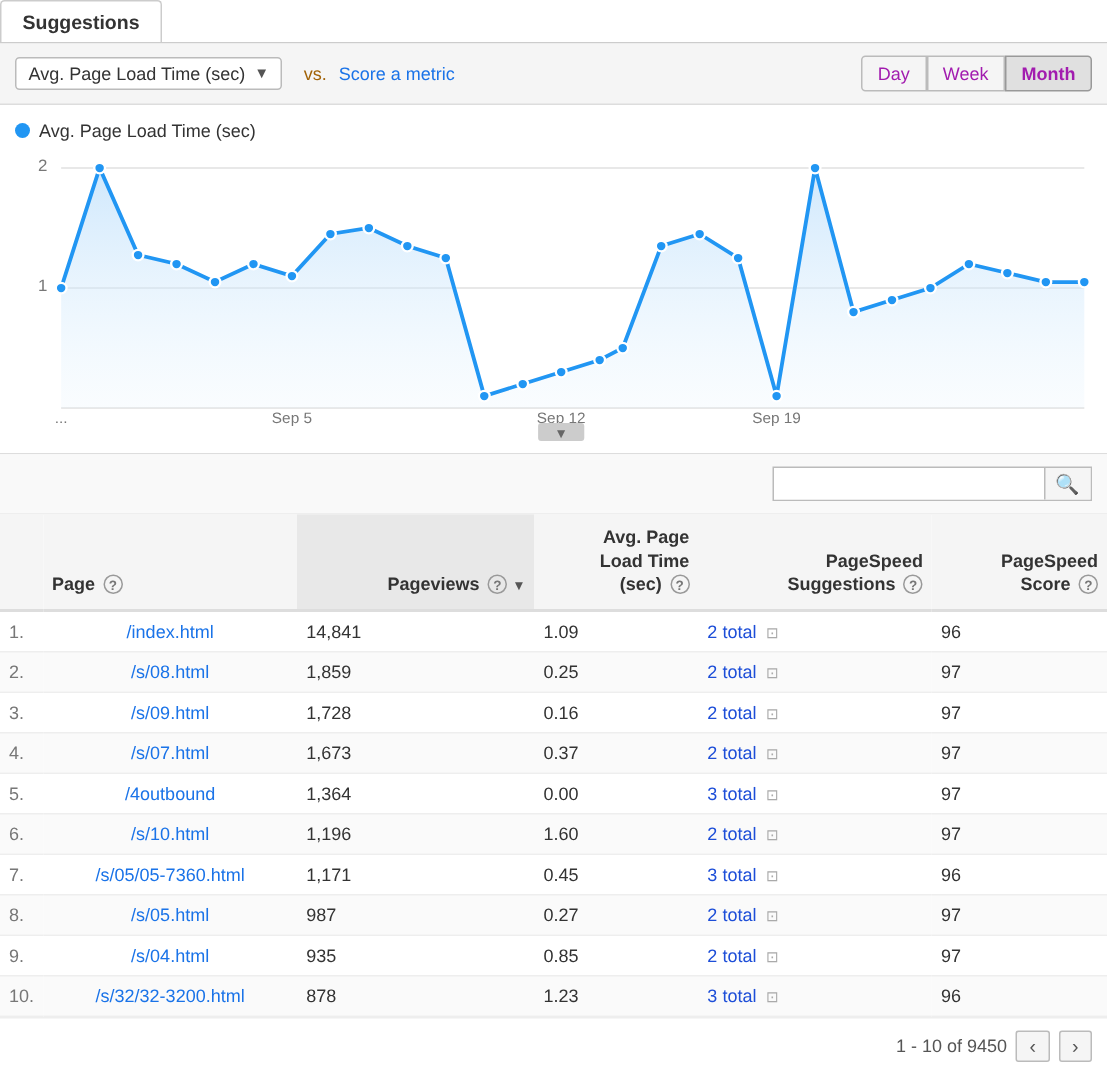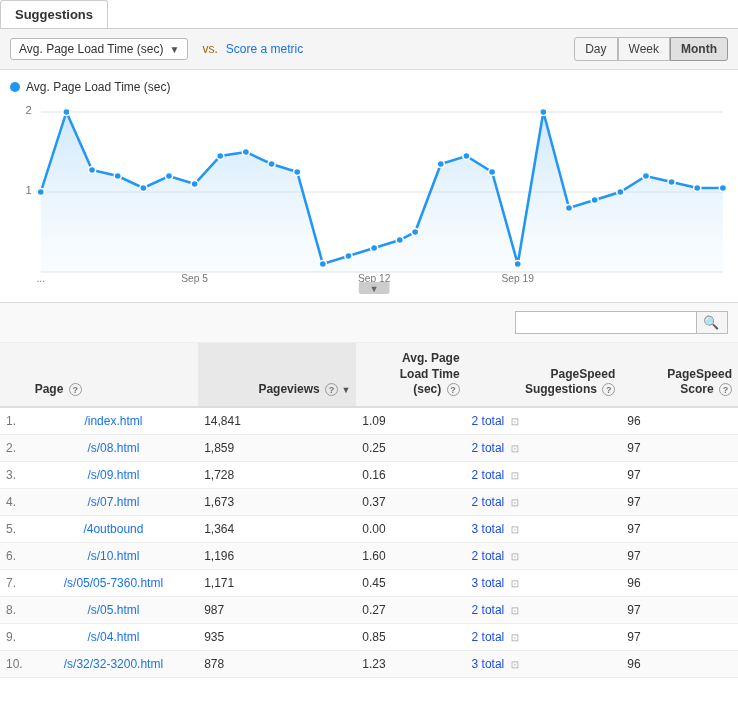--- a/index.html
+++ b/index.html
@@ -10,21 +10,21 @@
     .tab { padding: 6px 14px; border: 1px solid #ccc; border-bottom: none; background: #e8e8e8; color: #333; font-size: 13px; cursor: pointer; border-radius: 3px 3px 0 0; margin-right: 2px; }
     .tab.active { background: #fff; font-weight: bold; }
 
     
     .top-controls { display: flex; align-items: center; padding: 8px 10px; background: #f5f5f5; border-bottom: 1px solid #ddd; }
     .metric-dropdown { display: flex; align-items: center; border: 1px solid #bbb; background: #fff; padding: 3px 8px; border-radius: 3px; cursor: pointer; font-size: 12px; margin-right: 6px; }
     .metric-dropdown .arrow { margin-left: 6px; font-size: 10px; color: #555; }
     .vs-label { color: #a16207; margin: 0 8px; font-size: 12px; }
     .select-metric { color: #1a73e8; font-size: 12px; cursor: pointer; }
     .time-controls { margin-left: auto; display: flex; gap: 0; }
-    .time-btn { padding: 4px 10px; border: 1px solid #bbb; background: #f5f5f5; cursor: pointer; font-size: 12px; color: #404040; }
+    .time-btn { padding: 4px 10px; border: 1px solid #bbb; background: #f5f5f5; cursor: pointer; font-size: 12px; color: #a21caf; }
     .time-btn:first-child { border-radius: 3px 0 0 3px; }
     .time-btn:last-child { border-radius: 0 3px 3px 0; }
     .time-btn.active { background: #e0e0e0; font-weight: bold; border-color: #999; }
 
     
     .chart-area { padding: 10px 10px 0 10px; border-bottom: 1px solid #ddd; background: #fff; }
     .chart-legend { display: flex; align-items: center; margin-bottom: 8px; }
     .legend-dot { width: 10px; height: 10px; border-radius: 50%; background: #2196f3; margin-right: 6px; }
     .legend-label { font-size: 12px; color: #333; }
     .chart-wrapper { position: relative; height: 200px; padding-bottom: 20px; }
@@ -257,13 +257,18 @@
       <td class="col-num">10.</td>
       <td class="col-page"><a href="#">/s/32/32-3200.html</a></td>
       <td>878</td>
       <td>1.23</td>
       <td><a href="#" class="suggestions-link">3 total</a> <span class="ext-icon">⊡</span></td>
       <td>96</td>
     </tr>
       </tbody>
   </table>
 
+  <div class="pagination">
+    <span class="page-info">1 - 10 of 9450</span>
+    <button class="page-nav">‹</button>
+    <button class="page-nav">›</button>
+  </div>
 </div>
 
 </body></html>

